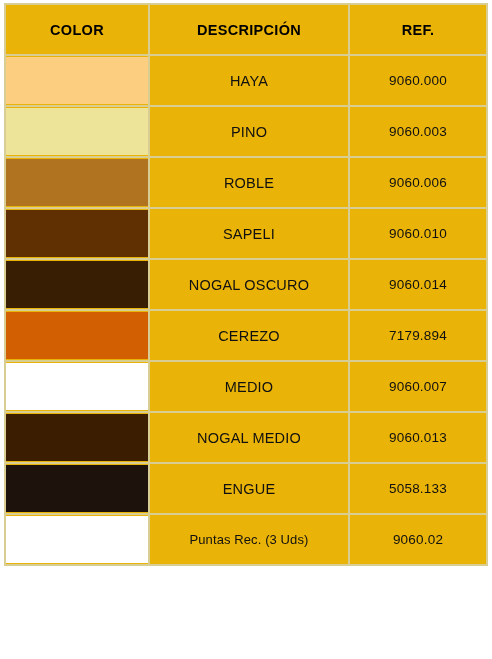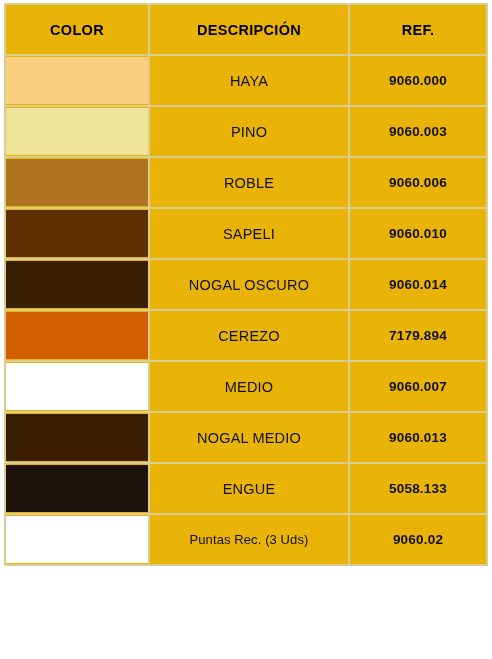--- a/index.html
+++ b/index.html
@@ -58,21 +58,20 @@
     font-size: 14.5px;
     letter-spacing: 0.2px;
   }
   td.cell-desc.mixed {
     font-size: 13px;
     letter-spacing: 0.1px;
   }
   td.cell-ref {
     font-size: 13.5px;
     letter-spacing: 0.2px;
-    font-weight: bold;
   }
 </style>
 </head>
 <body>
 
 <table id="color-table">
   <colgroup>
     <col class="col-color">
     <col class="col-desc">
     <col class="col-ref">

